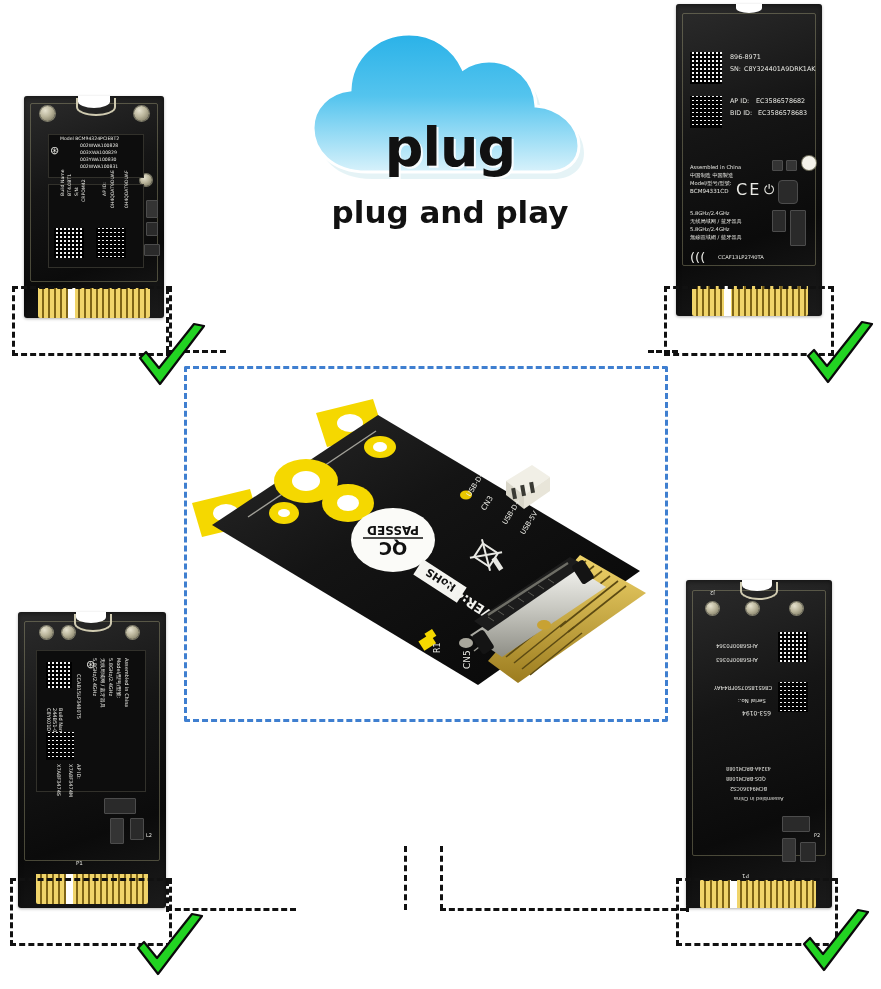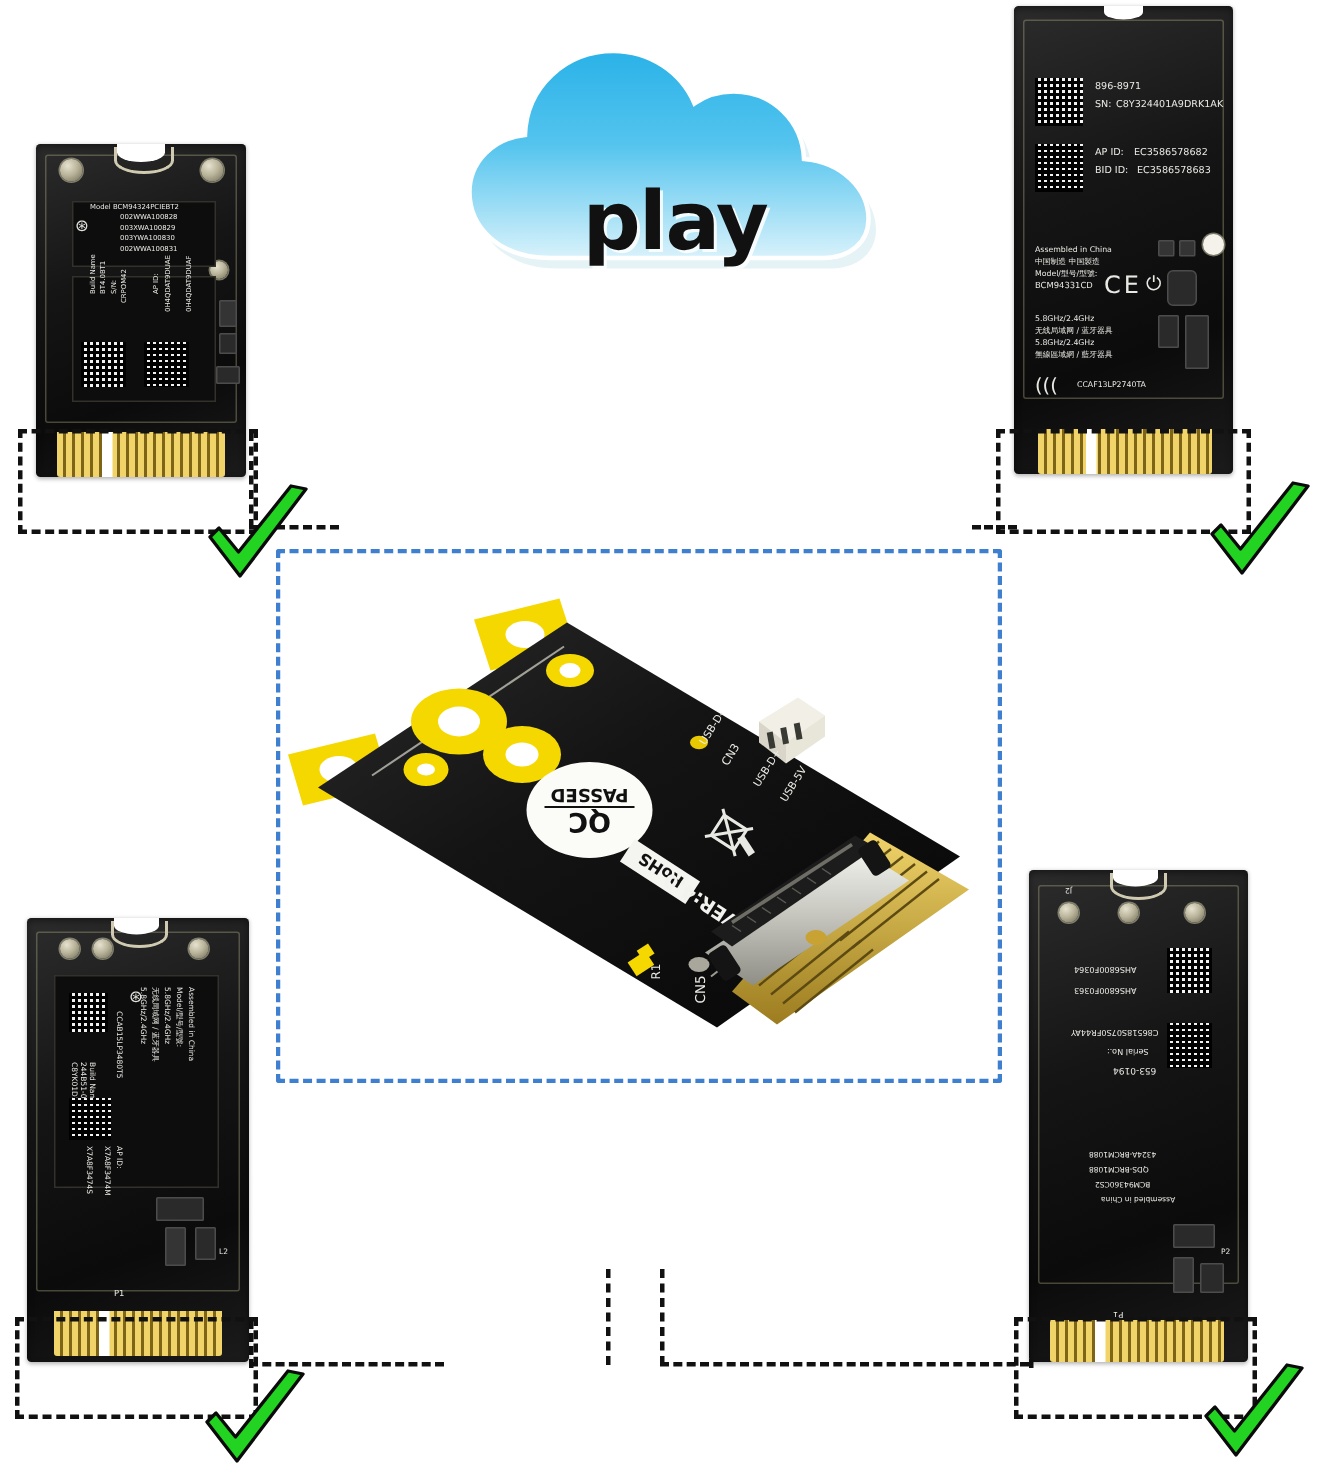--- a/index.html
+++ b/index.html
@@ -121,21 +121,22 @@
         <g transform="translate(4,4)">
           <path d="M58 150 C22 150 4 128 4 106 C4 86 20 70 41 68 C42 36 68 12 100 12
                    C124 12 145 26 154 47 C161 42 170 39 180 39 C206 39 226 59 227 84
                    C252 86 270 104 270 124 C270 140 257 150 240 150 Z" fill="#cfe9ef" opacity="0.55" transform="translate(5,7)"></path>
           <path d="M58 150 C22 150 4 128 4 106 C4 86 20 70 41 68 C42 36 68 12 100 12
                    C124 12 145 26 154 47 C161 42 170 39 180 39 C206 39 226 59 227 84
                    C252 86 270 104 270 124 C270 140 257 150 240 150 Z" fill="url(#cg)" stroke="#ffffff" stroke-width="3"></path>
         </g>
       </svg>
     </div>
-    <div class="cloud-label">play</div>
+    <div class="cloud-label">plug</div>
+    <div class="tagline">plug  and play</div>
   </div>
 
   <div class="dash-line" style="left:166px;top:350px;width:60px;"></div>
   <div class="dash-line-v" style="left:166px;top:288px;height:64px;"></div>
 
   <div class="dash-line" style="left:648px;top:350px;width:30px;"></div>
 
   <div class="dash-line" style="left:166px;top:908px;width:130px;"></div>
   <div class="dash-line-v" style="left:166px;top:880px;height:32px;"></div>
   <div class="dash-line-v" style="left:404px;top:846px;height:64px;"></div>

